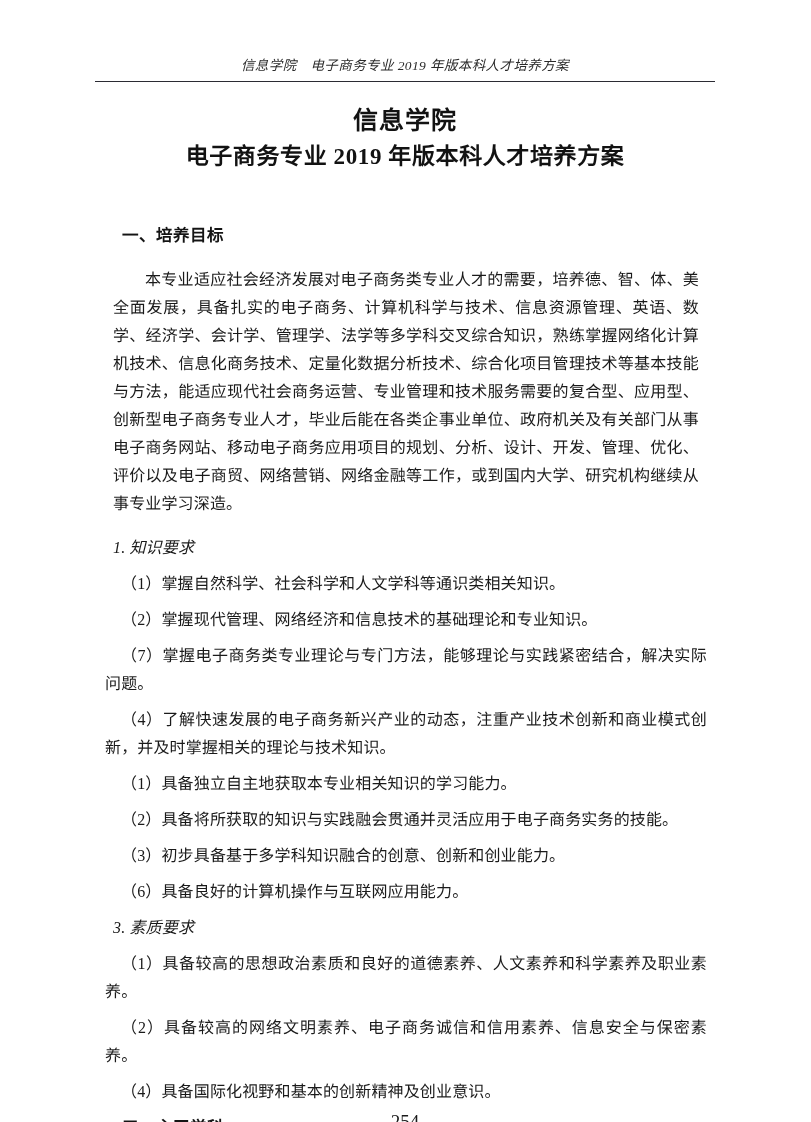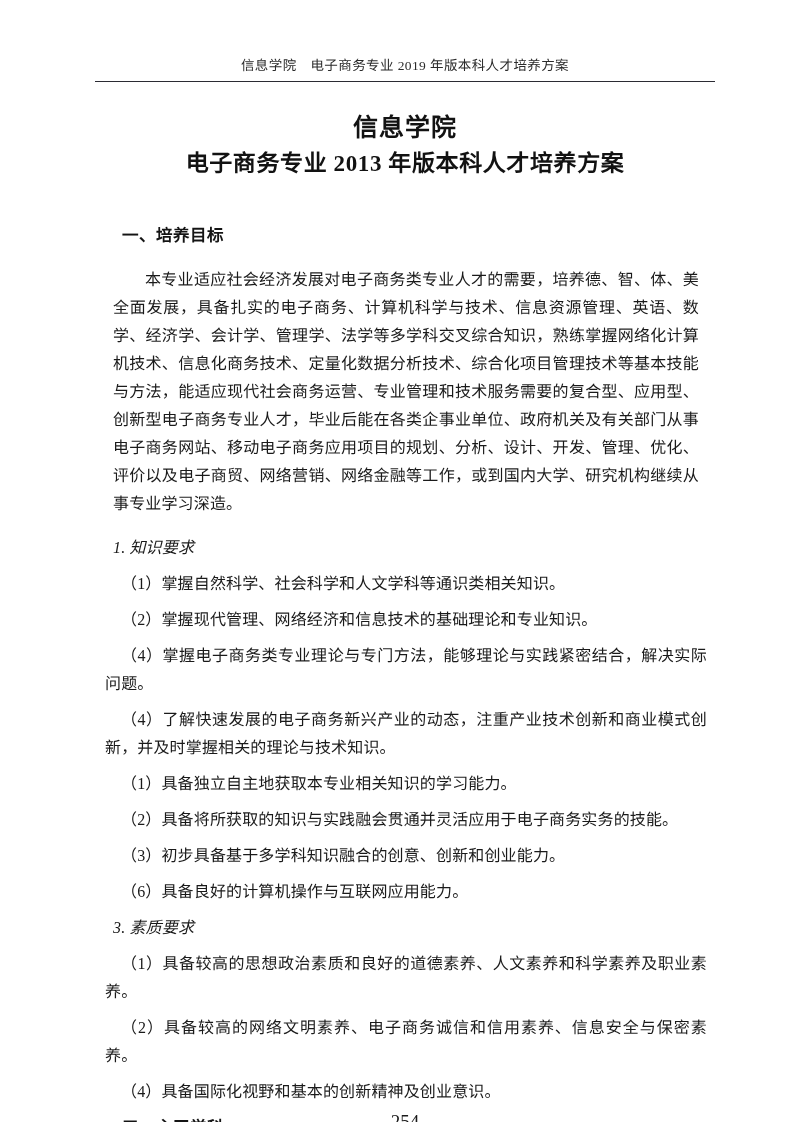--- a/index.html
+++ b/index.html
@@ -25,20 +25,21 @@
     overflow: hidden;
   }
 
   
   .running-header {
     position: absolute;
     left: 95px;
     top: 54px;
     width: 620px;
     text-align: center;
+    font-style: italic;
   }
   .running-header .rh-text {
     font-size: 13.5px;
     letter-spacing: 0.4px;
     color: #2a2a2a;
     white-space: pre;
     display: inline-block;
   }
   .header-rule {
     position: absolute;
@@ -49,21 +50,20 @@
     border-top: 1.4px solid #2b2b33;
   }
 
   
   .doc-title {
     position: absolute;
     left: 95px;
     top: 103px;
     width: 620px;
     text-align: center;
-    margin-top: 7px;
   }
   .doc-title .t-line1 {
     display: block;
     font-size: 25px;
     font-weight: bold;
     line-height: 36px;
     letter-spacing: 1px;
     color: #121212;
   }
   .doc-title .t-line2 {
@@ -152,33 +152,33 @@
 
 <div class="page">
 
   <div class="running-header">
     <span class="rh-text">信息学院　电子商务专业 2019 年版本科人才培养方案</span>
   </div>
   <div class="header-rule"></div>
 
   <div class="doc-title">
     <span class="t-line1">信息学院</span>
-    <span class="t-line2">电子商务专业 2013 年版本科人才培养方案</span>
+    <span class="t-line2">电子商务专业 2019 年版本科人才培养方案</span>
   </div>
 
   <div class="body-block">
 
     <h2 class="sec-heading">一、培养目标</h2>
     <p class="para">本专业适应社会经济发展对电子商务类专业人才的需要，培养德、智、体、美全面发展，具备扎实的电子商务、计算机科学与技术、信息资源管理、英语、数学、经济学、会计学、管理学、法学等多学科交叉综合知识，熟练掌握网络化计算机技术、信息化商务技术、定量化数据分析技术、综合化项目管理技术等基本技能与方法，能适应现代社会商务运营、专业管理和技术服务需要的复合型、应用型、创新型电子商务专业人才，毕业后能在各类企事业单位、政府机关及有关部门从事电子商务网站、移动电子商务应用项目的规划、分析、设计、开发、管理、优化、评价以及电子商贸、网络营销、网络金融等工作，或到国内大学、研究机构继续从事专业学习深造。</p>
 
 
     <p class="sub-label">1. 知识要求</p>
     <p class="item">（1）掌握自然科学、社会科学和人文学科等通识类相关知识。</p>
     <p class="item">（2）掌握现代管理、网络经济和信息技术的基础理论和专业知识。</p>
-    <p class="item">（4）掌握电子商务类专业理论与专门方法，能够理论与实践紧密结合，解决实际问题。</p>
+    <p class="item">（7）掌握电子商务类专业理论与专门方法，能够理论与实践紧密结合，解决实际问题。</p>
     <p class="item">（4）了解快速发展的电子商务新兴产业的动态，注重产业技术创新和商业模式创新，并及时掌握相关的理论与技术知识。</p>
 
     <p class="item">（1）具备独立自主地获取本专业相关知识的学习能力。</p>
     <p class="item">（2）具备将所获取的知识与实践融会贯通并灵活应用于电子商务实务的技能。</p>
     <p class="item">（3）初步具备基于多学科知识融合的创意、创新和创业能力。</p>
     <p class="item">（6）具备良好的计算机操作与互联网应用能力。</p>
 
     <p class="sub-label">3. 素质要求</p>
     <p class="item">（1）具备较高的思想政治素质和良好的道德素养、人文素养和科学素养及职业素养。</p>
     <p class="item">（2）具备较高的网络文明素养、电子商务诚信和信用素养、信息安全与保密素养。</p>

